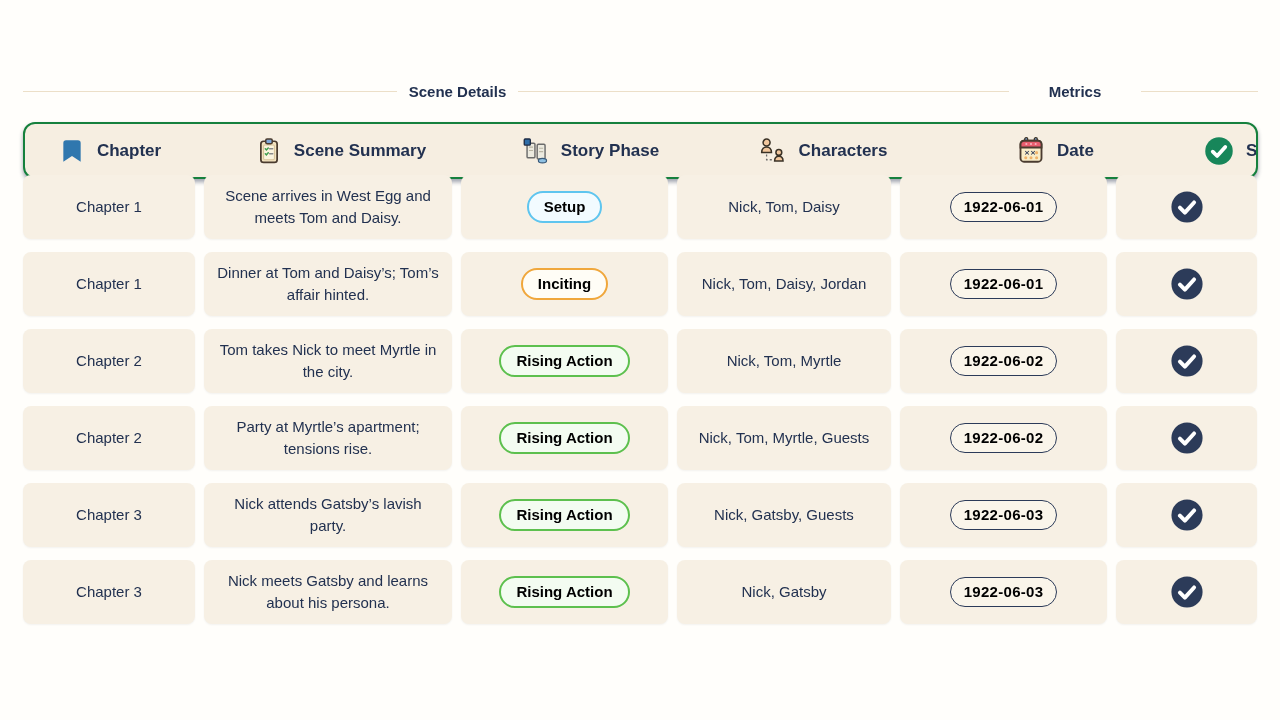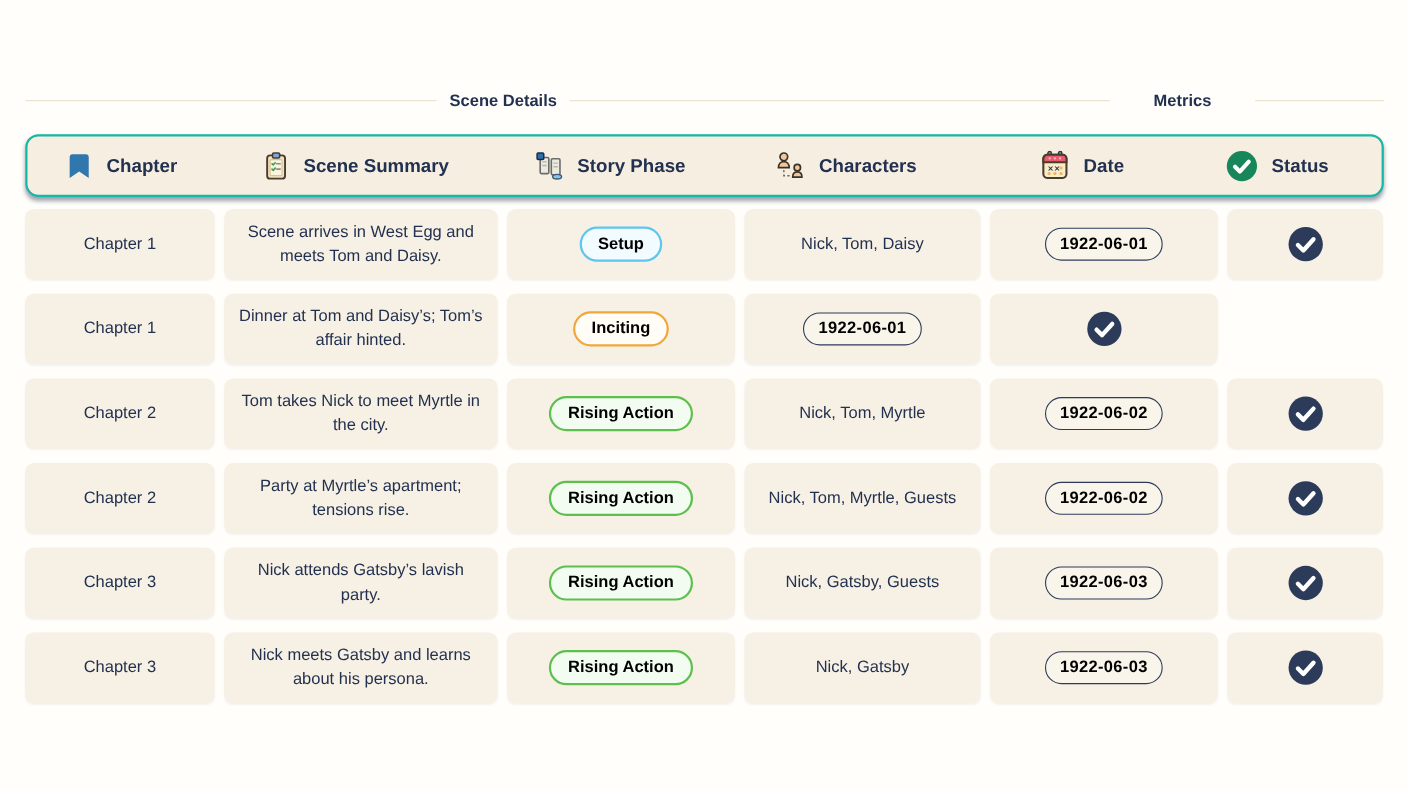--- a/index.html
+++ b/index.html
@@ -11,31 +11,31 @@
   .sections { position:absolute; left:23px; top:83px; width:1235px; display:flex; }
   .section { display:flex; align-items:center; gap:12px; }
   .section.scene { width:869px; }
   .section.metrics { flex:1;gap:40px; }
   .section .line { flex:1; height:1px; background:#ecdfc8; }
   .section .lbl { font-size:15px; font-weight:600; color:#223150; white-space:nowrap; }
 
   
   .header-bar {
     position:absolute; left:23px; top:122px; width:1235px; height:57px;
-    background:#f6eee1; border:2px solid #14b8a6; border-radius:12px;
+    background:#f6eee1; border:2px solid #15803d; border-radius:12px;
     box-shadow:0 3px 4px rgba(40,52,80,.45);
-    display:grid; grid-template-columns:170px 248px 207px 214px 207px 140px; column-gap:4px;
+    display:grid; grid-template-columns:170px 248px 207px 214px 207px 140px; column-gap:22px;
     align-items:center; overflow:hidden;
   }
   .hcell { display:flex; align-items:center; justify-content:center; gap:12px; }
   .hcell .hlabel { font-size:17px; font-weight:700; color:#223150; white-space:nowrap; }
   .hicon { flex:0 0 auto; display:flex; }
 
   
-  .rows { position:absolute; left:23px; top:190px; width:1235px; }
+  .rows { position:absolute; left:23px; top:175px; width:1235px; }
   .row { display:grid; grid-template-columns:172px 248px 207px 214px 207px 141px; column-gap:9px; height:64px; margin-bottom:13px; }
   .cell {
     background:#f7f0e4; border-radius:8px;
     display:flex; align-items:center; justify-content:center; text-align:center;
     padding:4px 12px; font-size:15px; font-weight:500; color:#223150; line-height:1.5;
     box-shadow:0 1px 2px rgba(0,0,0,.05);
   }
   .pill {
     display:inline-block; border-radius:999px; font-weight:700; font-size:15px;
     padding:5px 15px; line-height:1.2; color:#000000; background:#fff;
@@ -165,20 +165,21 @@
           </svg>
       </div>
     </div>
 
     <div class="row">
       <div class="cell">Chapter 1</div>
       <div class="cell">Dinner at Tom and Daisy’s; Tom’s affair hinted.</div>
       <div class="cell">
           <span class="pill phase-pill" data-phase="inciting">Inciting</span>
         </div>
+      <div class="cell">Nick, Tom, Daisy, Jordan</div>
       <div class="cell">
           <span class="pill date-pill">1922-06-01</span>
         </div>
       <div class="cell status-wrap">
         <svg width="34" height="34" viewBox="0 0 24 24">
             <circle cx="12" cy="12" r="11" fill="#2c3b59"></circle>
             <polyline points="7,12.5 10.5,16 17,8.8" fill="none" stroke="#ffffff" stroke-width="2.8" stroke-linecap="round" stroke-linejoin="round"></polyline>
           </svg>
       </div>
     </div>

